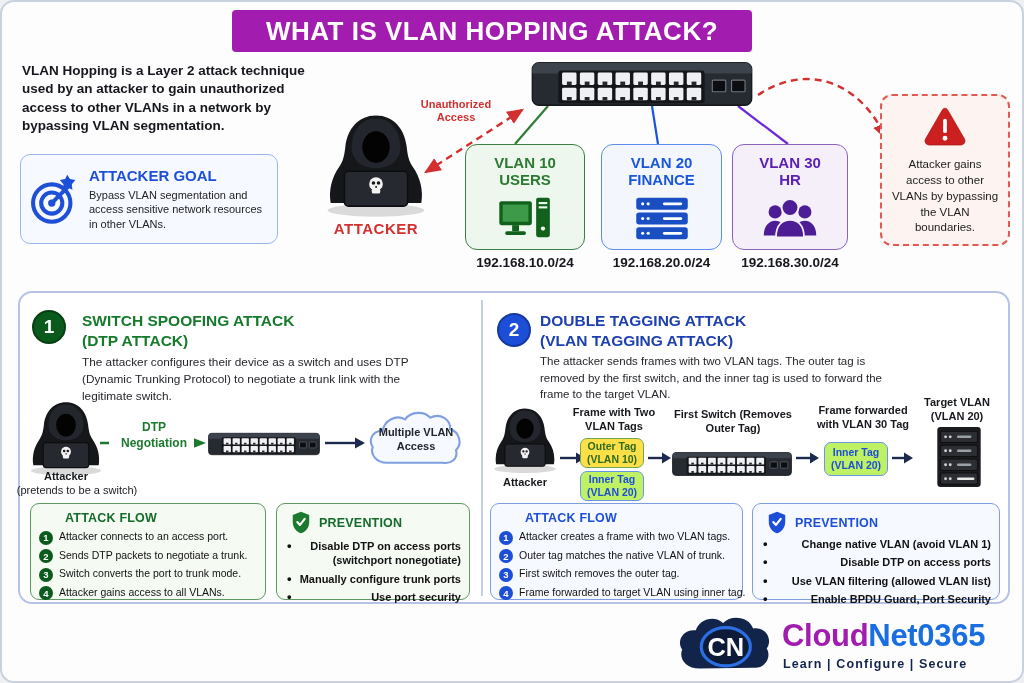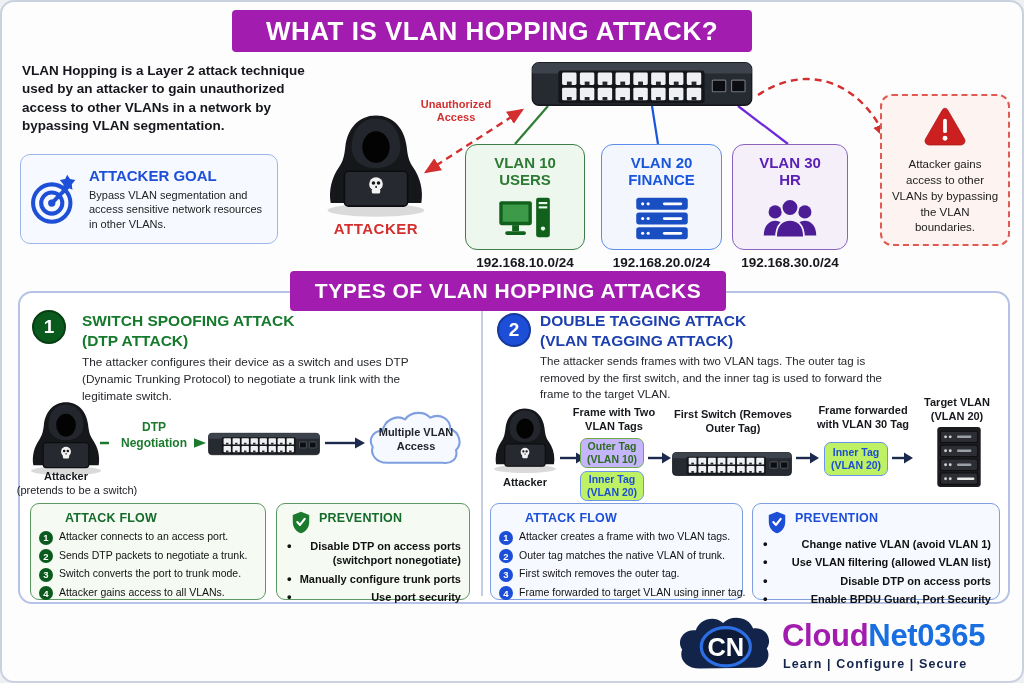--- a/index.html
+++ b/index.html
@@ -60,35 +60,35 @@
 
   .small-label { text-align:center; font-weight:bold; font-size:11px; line-height:1.25; color:#16181d; }
   .sub-label { text-align:center; font-size:11px; color:#1a1c21; font-weight:500; }
   .dtp-txt { color:#1b7a2e; font-weight:bold; font-size:12px; text-align:center; }
   .lbl-bg { background:#fff; }
 
   .cloud-label { text-align:center; font-size:11px; font-weight:600; color:#23252b; line-height:1.25; }
 
   .tag-box { border-radius:7px; text-align:center; font-weight:bold; font-size:10.5px;
              line-height:1.25; display:flex; align-items:center; justify-content:center; padding:2px; }
-  .tag-green { background:#c4b5fd; border:1.5px solid #70a84e; color:#2e6b1e; }
+  .tag-green { background:#fde047; border:1.5px solid #70a84e; color:#2e6b1e; }
   .tag-blue  { background:#bef264; border:1.5px solid #6a95e8; color:#1d4ed8; }
 
   .flow-box { border-radius:9px; padding:6px 8px 4px 8px; }
   .fb-green { background:#f5faf3; border:1.5px solid #5d9a63; }
   .fb-blue  { background:#f6f9ff; border:1.5px solid #7d9fe0; }
   .flow-title { font-weight:bold; font-size:12.5px; margin:1px 0 5px 26px; letter-spacing:.2px; }
   .ft-green { color:#156b2a; } .ft-blue { color:#1d4ed8; }
   .step { display:flex; align-items:flex-start; gap:6px; margin-bottom:4px; }
   .num { width:14px; height:14px; border-radius:50%; color:#fff; font-size:9.5px; font-weight:bold;
          display:flex; align-items:center; justify-content:center; flex:none; margin-top:.5px; }
   .num-g { background:#0b5a1d; } .num-b { background:#1d4ed8; }
   .stxt { font-size:10.5px; color:#111; font-weight:500; white-space:nowrap; }
 
-  .prev-head { display:flex; align-items:flex-start; gap:8px; margin:1px 0 5px 6px; }
+  .prev-head { display:flex; align-items:center; gap:8px; margin:1px 0 5px 6px; }
   .prev-title { font-weight:bold; font-size:12.5px; letter-spacing:.2px; }
   .bullet { position:relative; padding-left:12px; font-size:11px; color:#111; font-weight:700;
             line-height:1.3; margin-bottom:4px;text-align:right; }
   .bullet::before { content:"•"; position:absolute; left:2px; top:-1px; font-size:13px; color:#111; }
 
   .brand { left:780px; top:616px; font-size:31px; font-weight:bold; letter-spacing:-.3px; white-space:nowrap; }
   .brand .b1 { color:#a21caf; } .brand .b2 { color:#1a6fe0; }
   .tagline { left:781px; top:655px; font-size:12.5px; font-weight:bold; color:#13244a;
              letter-spacing:1.1px; white-space:nowrap; }
 </style>
@@ -242,23 +242,20 @@
     <svg width="46" height="42" viewBox="0 0 60 56">
       <path d="M26,6 C28,2 32,2 34,6 L56,44 C58,48 55,52 51,52 L9,52 C5,52 2,48 4,44 Z" fill="#cc1f1f" stroke="#a51717" stroke-width="1"></path>
       <rect x="27.5" y="17" width="5" height="19" rx="2.5" fill="#fff"></rect>
       <circle cx="30" cy="43" r="3.2" fill="#fff"></circle>
     </svg>
     <div class="warn-text">Attacker gains access to other VLANs by bypassing the VLAN boundaries.</div>
   </div>
 
   <div class="abs z2 main-panel"></div>
   <div class="abs z2 divider"></div>
-  <div class="abs z3 banner types-banner">
-    <span>TYPES OF VLAN HOPPING ATTACKS</span>
-  </div>
 
   <div class="abs z2 num-circle nc-green" style="left:30px;top:308px">
     <span>1</span>
   </div>
   <div class="abs z2 atk-title t-green" style="left:80px;top:309px">
     <div>SWITCH SPOOFING ATTACK</div>
     <div>(DTP ATTACK)</div>
   </div>
   <div class="abs z2 atk-desc" style="left:80px;top:352px;width:345px">The attacker configures their device as a switch and uses DTP (Dynamic Trunking Protocol) to negotiate a trunk link with the legitimate switch.</div>
 
@@ -409,22 +406,22 @@
   </div>
 
   <div class="abs z2 flow-box fb-blue" style="left:750px;top:501px;width:248px;height:97px">
     <div class="prev-head" style="margin-bottom:3px">
       <svg width="20" height="23" viewBox="0 0 24 28" style="color:#1d4ed8">
           <use href="#sym-shield"></use>
         </svg>
       <span class="prev-title ft-blue">PREVENTION</span>
     </div>
     <div class="bullet">Change native VLAN (avoid VLAN 1)</div>
+    <div class="bullet">Disable DTP on access ports</div>
     <div class="bullet">Use VLAN filtering (allowed VLAN list)</div>
-    <div class="bullet">Disable DTP on access ports</div>
     <div class="bullet">Enable BPDU Guard, Port Security</div>
   </div>
 
   <svg class="abs z2" style="left:672px;top:610px" width="100" height="64" viewBox="0 0 110 70">
     <path d="M28,62 C13,62 5,51 9,41 C2,31 11,18 24,20 C28,7 45,3 54,12 C63,2 83,5 87,18 C101,16 109,30 102,40 C108,50 99,63 87,61 Z" fill="#13244a"></path>
     <ellipse cx="57" cy="38" rx="27" ry="21" fill="#0d1b38" stroke="#2b6fe3" stroke-width="3.5"></ellipse>
     <text x="57" y="48" text-anchor="middle" font-size="28" font-weight="bold" fill="#ffffff" font-family="Liberation Sans, sans-serif">CN</text>
   </svg>
   <div class="abs z2 brand">
     <span class="b1">Cloud</span><span class="b2">Net0365</span>

